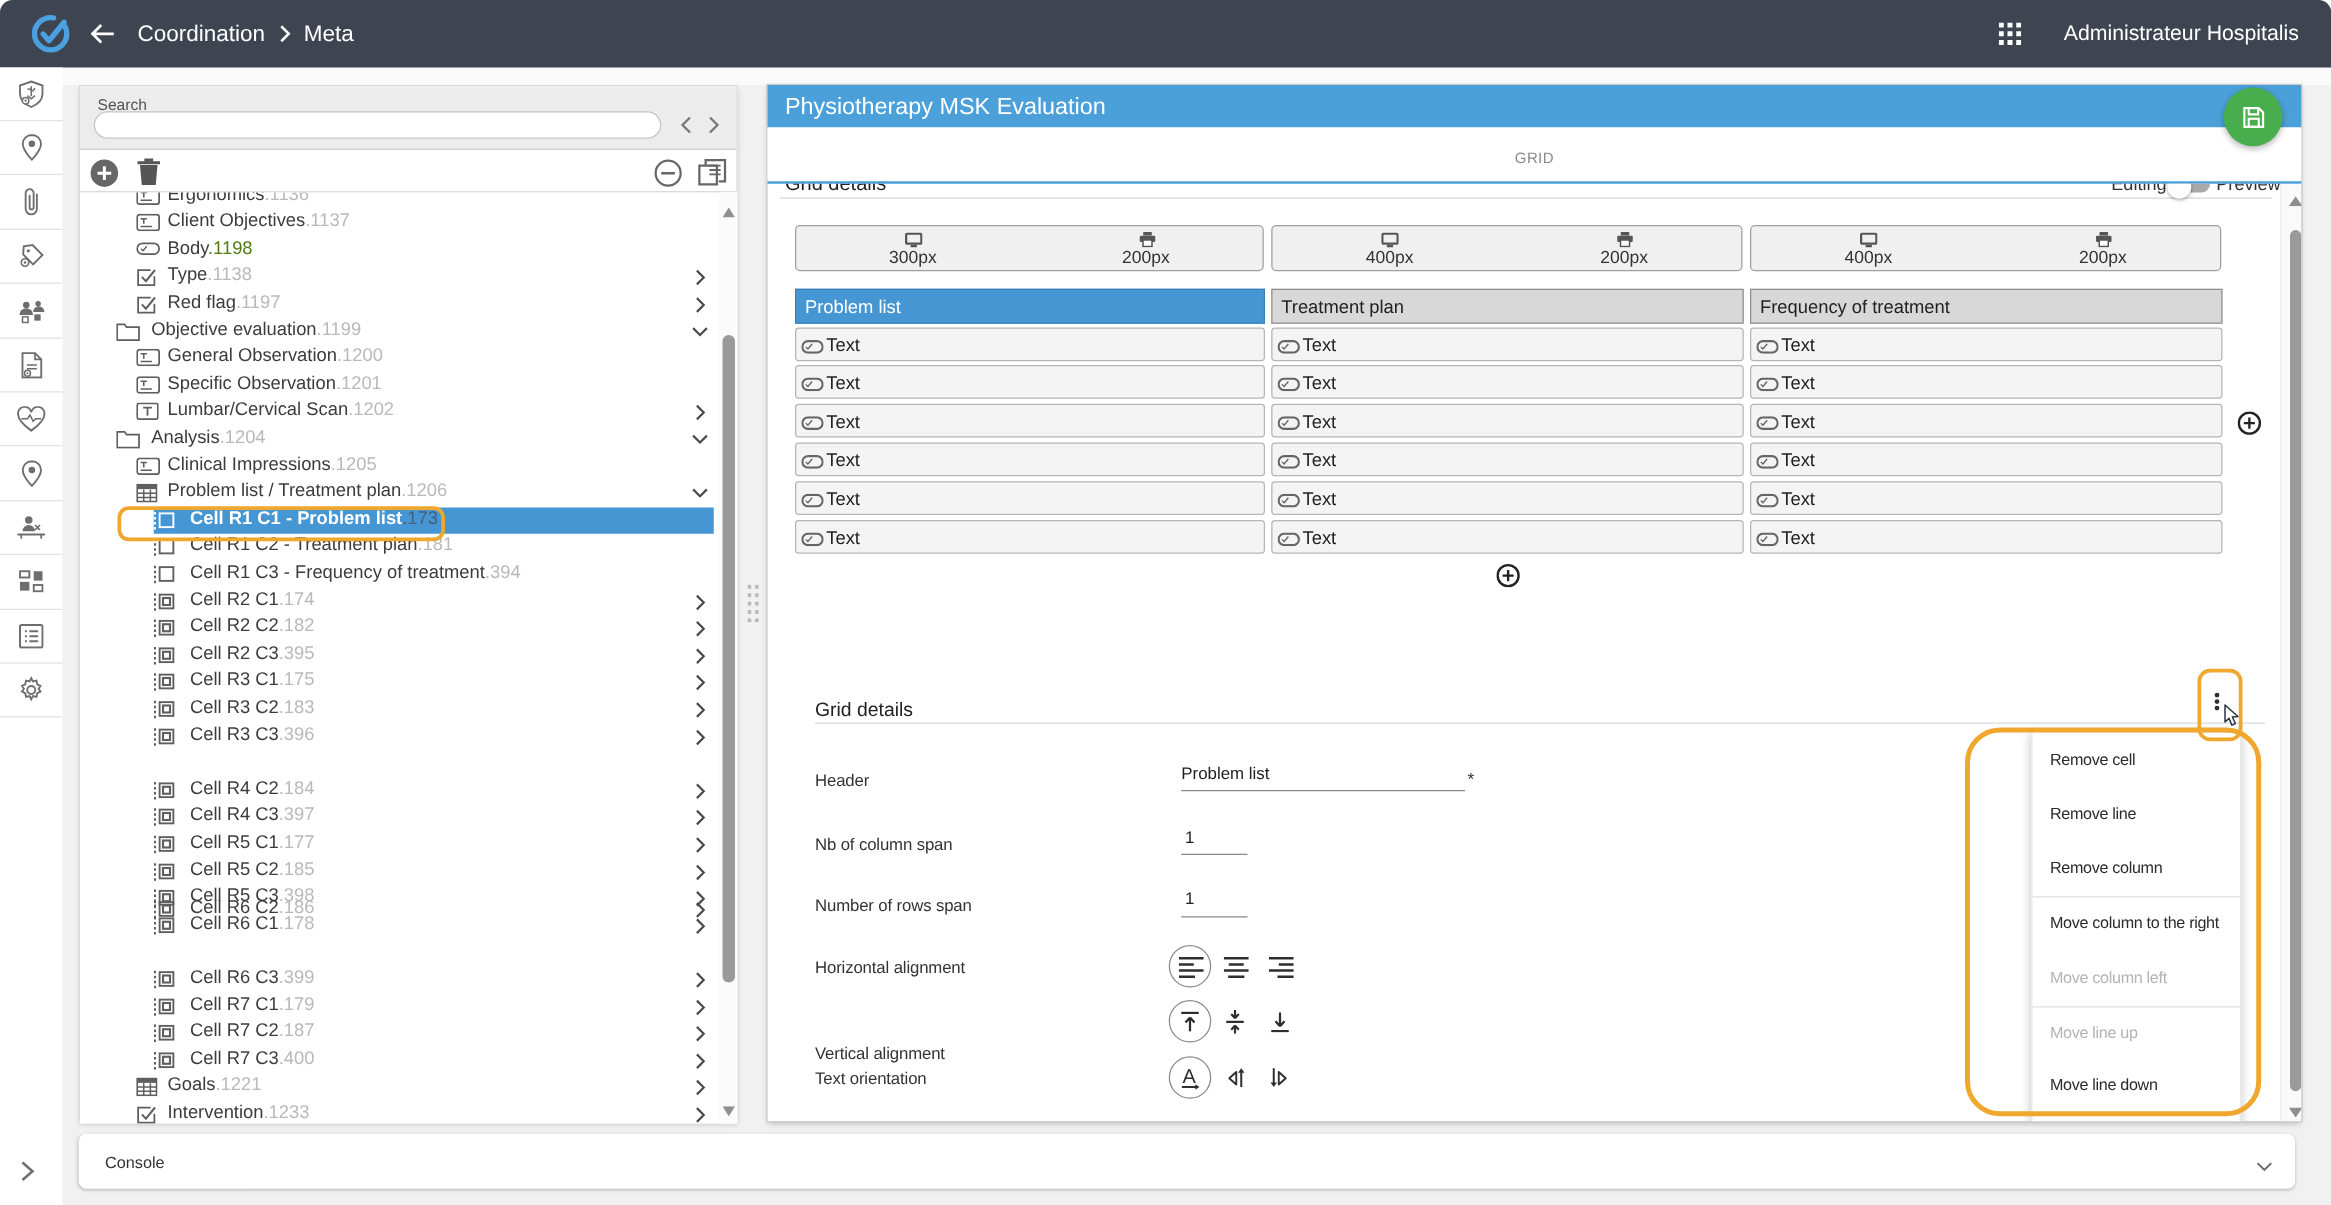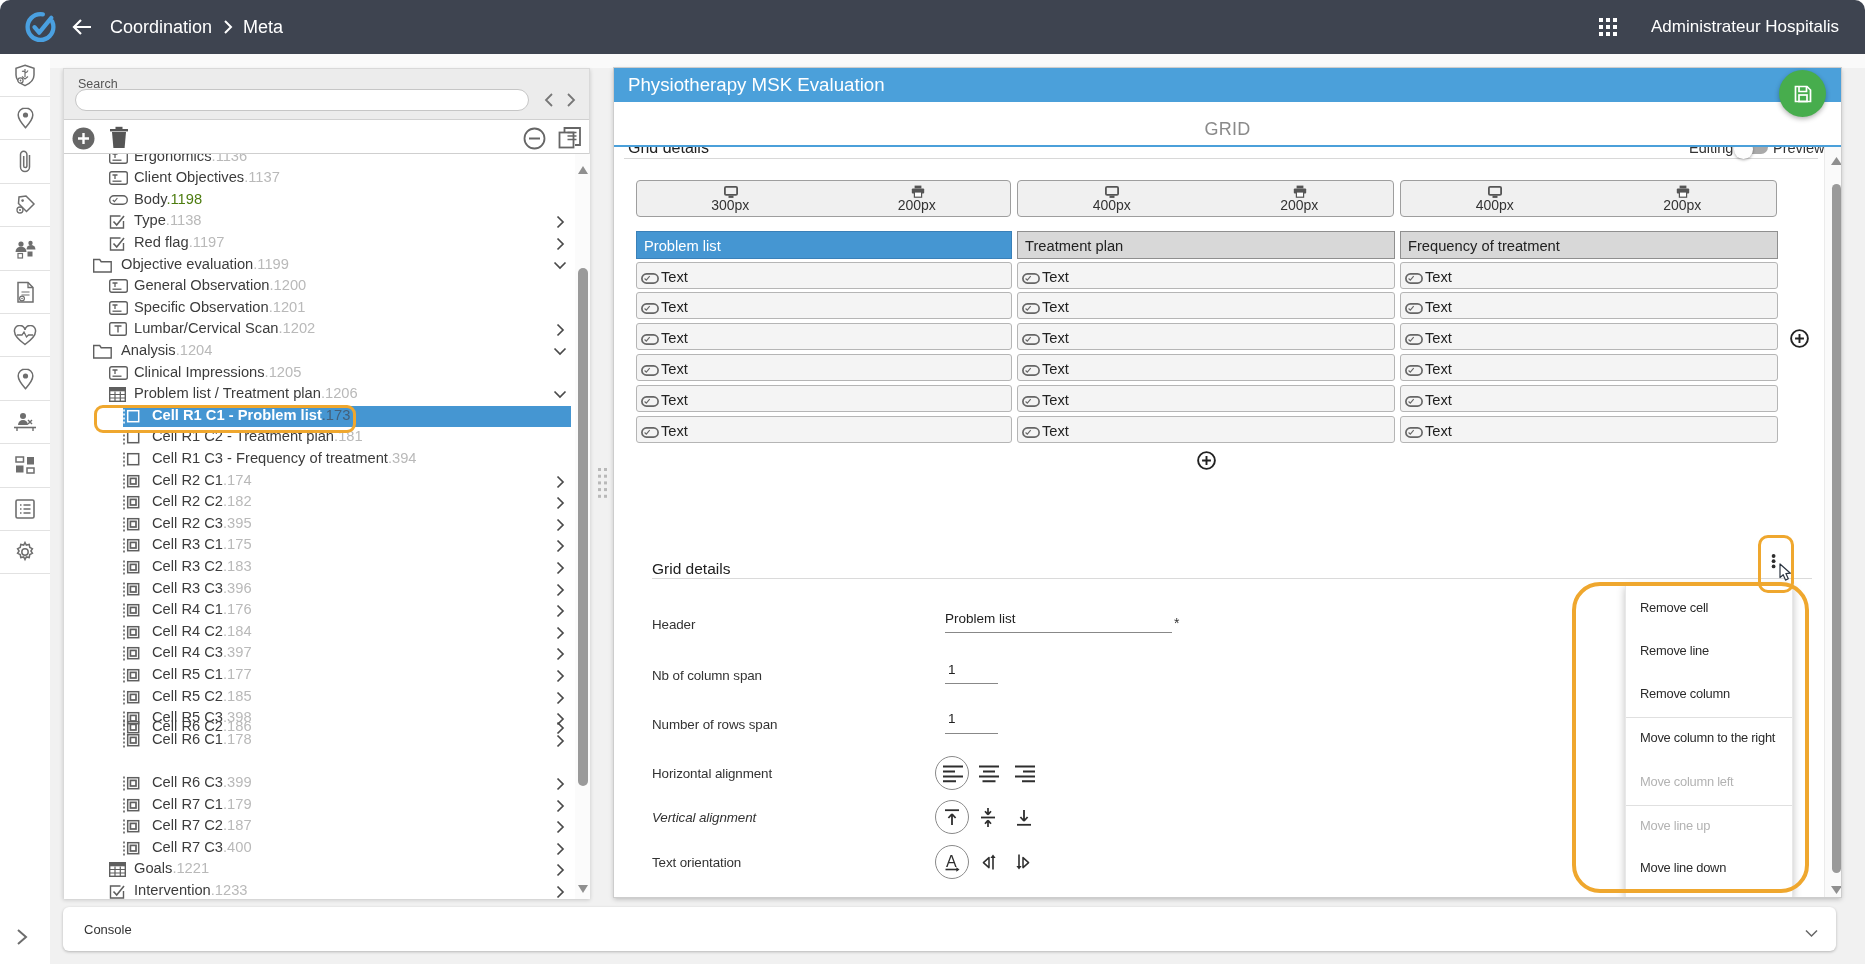--- a/index.html
+++ b/index.html
@@ -29,21 +29,21 @@
   .trow { position:absolute; height:21px; font-size:14.7px; color:#3c3c3c; white-space:nowrap; }
 
   
   .mainpanel { position:absolute; left:614px; top:68px; width:1227px; height:829px;
     background:#fff; outline:1px solid #cdcdcd; box-shadow:0 2px 5px rgba(0,0,0,.25); }
   .mhead { position:absolute; left:0; top:0; width:1227px; height:34px; background:#4ba0da; }
   .mhead .t { position:absolute; left:14px; top:6px; color:#fff; font-size:18.7px; }
   .fab { position:absolute; z-index:6; left:1165px; top:2px; width:47px; height:47px; border-radius:50%;
     background:#47ad4d; box-shadow:0 2px 5px rgba(0,0,0,.3); display:flex;align-items:center;justify-content:center; }
   .tabrow { position:absolute; left:0; top:34px; width:1227px; height:42px; background:#fff; }
-  .tabrow .t { position:absolute; width:100%; text-align:center; top:17px; font-size:18px; color:#8a8a8a; letter-spacing:.3px;}
+  .tabrow .t { position:absolute; width:100%; text-align:center; top:17px; font-size:12px; color:#8a8a8a; letter-spacing:.3px;}
   .tabline { position:absolute; left:0; top:76.5px; width:1227px; height:2px; background:#4ba0da; }
   .mcontent { position:absolute; left:0; top:78.5px; width:1227px; height:750.5px; overflow:hidden; }
 
   
   .wbox { position:absolute; top:33px; height:37px; background:#f0f0f0; border:1px solid #9e9e9e; border-radius:4px; }
   .wbox .half { position:absolute; top:0; width:50%; height:100%; text-align:center; font-size:14px; color:#333; }
   .wbox .half .lbl { position:absolute; width:100%; top:16px; }
   .hcell { position:absolute; top:84.5px; height:28px; font-size:14.7px; padding:6px 0 0 7px; }
   .hcell.blue { background:#4596d2; border:1px solid #3a80b8; color:#fff; }
   .hcell.grey { background:#d8d8d8; border:1px solid #8f8f8f; color:#222; }
@@ -417,31 +417,20 @@
         <span style="position:absolute;left:59px;top:3px;"><svg width="17" height="15" viewBox="0 0 17 15">
             <path d="M1 0.5 v2 M1 4.5 v2 M1 8.5 v2 M1 12.5 v2" stroke="#5f5f5f" stroke-width="1.6"></path>
             <rect x="4.7" y="1.7" width="11" height="11" fill="none" stroke="#5f5f5f" stroke-width="1.5"></rect>
             <rect x="7.4" y="4.4" width="5.6" height="5.6" fill="none" stroke="#5f5f5f" stroke-width="1.7"></rect>
           </svg></span>
         <span style="position:absolute;left:88px;top:1px;color:#3c3c3c;">Cell R3 C3<span style="color:#b9b9b9;font-weight:normal">.396</span></span>
         <svg style="position:absolute;left:492px;top:4px" width="9" height="14" viewBox="0 0 9 14">
           <path d="M1.5 1.5 l5.5 5.5 -5.5 5.5" fill="none" stroke="#4a4a4a" stroke-width="1.7"></path>
         </svg>
       </div>
-<div class="trow" style="left:0;top:446.2px;width:525px;">
-        <span style="position:absolute;left:59px;top:3px;"><svg width="17" height="15" viewBox="0 0 17 15">
-            <path d="M1 0.5 v2 M1 4.5 v2 M1 8.5 v2 M1 12.5 v2" stroke="#5f5f5f" stroke-width="1.6"></path>
-            <rect x="4.7" y="1.7" width="11" height="11" fill="none" stroke="#5f5f5f" stroke-width="1.5"></rect>
-            <rect x="7.4" y="4.4" width="5.6" height="5.6" fill="none" stroke="#5f5f5f" stroke-width="1.7"></rect>
-          </svg></span>
-        <span style="position:absolute;left:88px;top:1px;color:#3c3c3c;">Cell R4 C1<span style="color:#b9b9b9;font-weight:normal">.176</span></span>
-        <svg style="position:absolute;left:492px;top:4px" width="9" height="14" viewBox="0 0 9 14">
-          <path d="M1.5 1.5 l5.5 5.5 -5.5 5.5" fill="none" stroke="#4a4a4a" stroke-width="1.7"></path>
-        </svg>
-      </div>
 <div class="trow" style="left:0;top:467.8px;width:525px;">
         <span style="position:absolute;left:59px;top:3px;"><svg width="17" height="15" viewBox="0 0 17 15">
             <path d="M1 0.5 v2 M1 4.5 v2 M1 8.5 v2 M1 12.5 v2" stroke="#5f5f5f" stroke-width="1.6"></path>
             <rect x="4.7" y="1.7" width="11" height="11" fill="none" stroke="#5f5f5f" stroke-width="1.5"></rect>
             <rect x="7.4" y="4.4" width="5.6" height="5.6" fill="none" stroke="#5f5f5f" stroke-width="1.7"></rect>
           </svg></span>
         <span style="position:absolute;left:88px;top:1px;color:#3c3c3c;">Cell R4 C2<span style="color:#b9b9b9;font-weight:normal">.184</span></span>
         <svg style="position:absolute;left:492px;top:4px" width="9" height="14" viewBox="0 0 9 14">
           <path d="M1.5 1.5 l5.5 5.5 -5.5 5.5" fill="none" stroke="#4a4a4a" stroke-width="1.7"></path>
         </svg>
@@ -830,21 +819,21 @@
 <div style="position:absolute;left:321px;top:609.5px;width:34px;height:34px;border:1px solid #8a8a8a;border-radius:50%;"></div>
 <span style="position:absolute;left:329px;top:618px;"><svg width="20" height="18" viewBox="0 0 20 18">
           <path d="M0 1.6 h20 M0 6.5 h12 M0 11.4 h20 M0 16.3 h13" stroke="#2e2e2e" stroke-width="2"></path>
         </svg></span>
 <span style="position:absolute;left:365px;top:618px;"><svg width="20" height="18" viewBox="0 0 20 18">
           <path d="M0 1.6 h20 M4 6.5 h12 M0 11.4 h20 M3.5 16.3 h13" stroke="#2e2e2e" stroke-width="2"></path>
         </svg></span>
 <span style="position:absolute;left:401px;top:618px;"><svg width="20" height="18" viewBox="0 0 20 18">
           <path d="M0 1.6 h20 M8 6.5 h12 M0 11.4 h20 M7 16.3 h13" stroke="#2e2e2e" stroke-width="2"></path>
         </svg></span>
-<div class="flabel" style="top:663px;font-style:italic;">Vertical alignment</div>
+<div class="flabel" style="top:688px;">Vertical alignment</div>
 <div style="position:absolute;left:321px;top:653.5px;width:34px;height:34px;border:1px solid #8a8a8a;border-radius:50%;"></div>
 <span style="position:absolute;left:330px;top:662px;"><svg width="16" height="17" viewBox="0 0 16 17">
           <path d="M1 1.2 h14" stroke="#2e2e2e" stroke-width="1.8"></path>
           <path d="M8 16 V6 M8 5 l-3.6 4 M8 5 l3.6 4" stroke="#2e2e2e" stroke-width="1.8" fill="none"></path>
         </svg></span>
 <span style="position:absolute;left:366px;top:661px;"><svg width="16" height="19" viewBox="0 0 16 19">
           <path d="M1 9.5 h14" stroke="#2e2e2e" stroke-width="1.8"></path>
           <path d="M8 0 v6 M8 6.6 l-3 -3.4 M8 6.6 l3 -3.4 M8 19 v-6 M8 12.4 l-3 3.4 M8 12.4 l3 3.4" stroke="#2e2e2e" stroke-width="1.7" fill="none"></path>
         </svg></span>
 <span style="position:absolute;left:402px;top:662px;"><svg width="16" height="17" viewBox="0 0 16 17">

